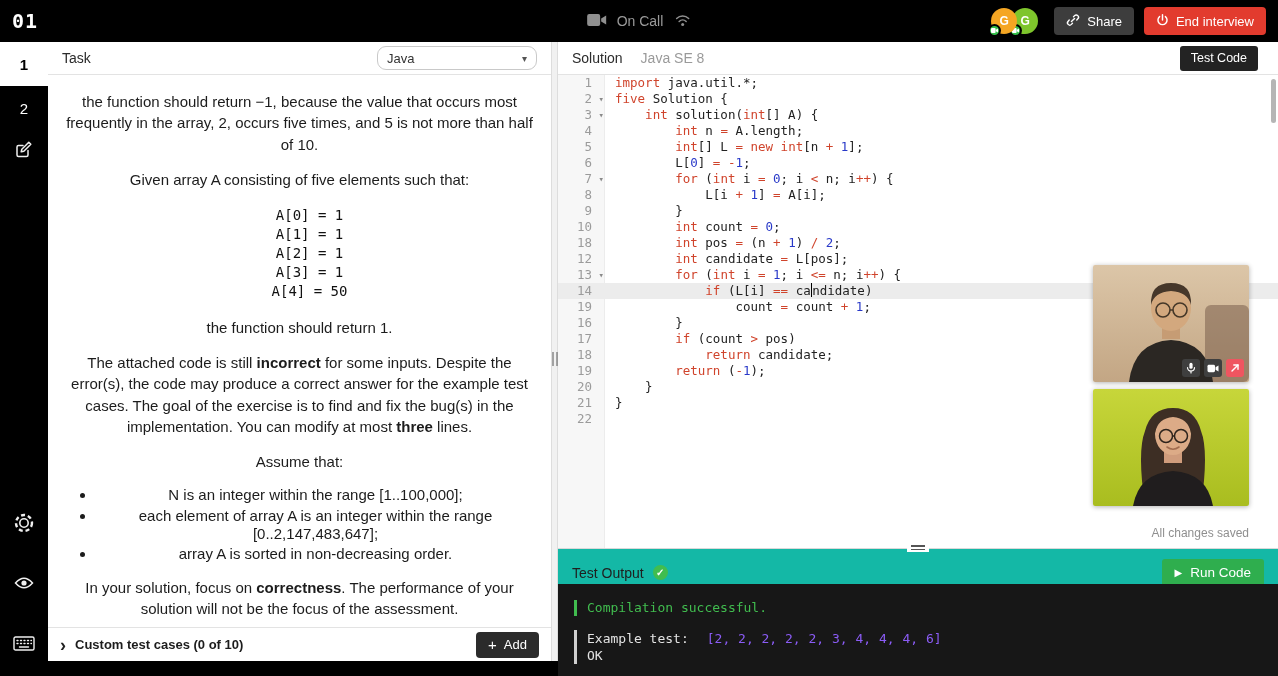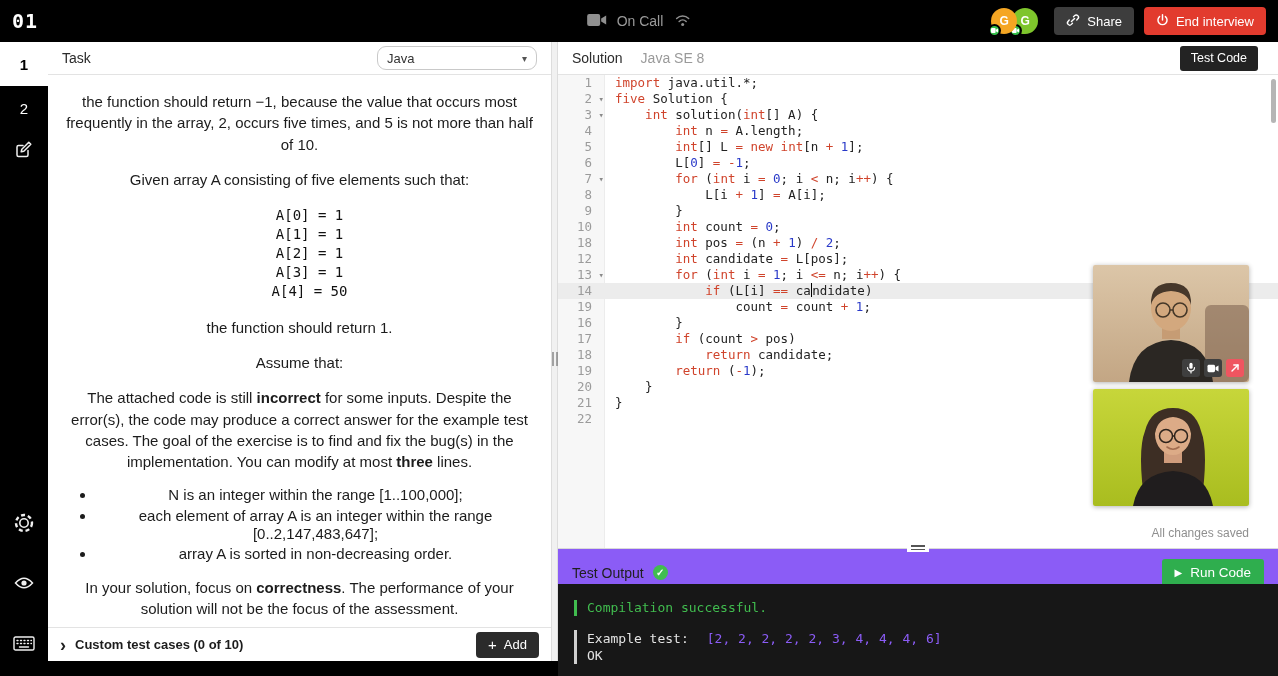--- a/index.html
+++ b/index.html
@@ -78,21 +78,21 @@
   .video-2 { top:347px; }
   .video-tile svg { display:block; }
   .vid-controls { position:absolute; right:5px; bottom:5px; display:flex; gap:4px; }
   .vc-btn { width:18px; height:18px; border-radius:3px; background:#3f3f3f; display:flex; align-items:center; justify-content:center; border:none; cursor:pointer; padding:0; }
   .vc-btn.red { background:#ef5560; }
   .autosave { position:absolute; top:484px; right:29px; font-size:12px; color:#8f8f8f; }
 
   
   .h-handle { position:absolute; top:501px; left:349px; width:22px; height:9px; display:flex; flex-direction:column; gap:2px; align-items:center; justify-content:center; background:#fff; z-index:3; cursor:row-resize; }
   .h-handle i { display:block; width:14px; height:1.5px; background:#555; }
-  .test-bar { position:absolute; left:0; right:0; top:506px; height:48px; background:#8b5cf6; border-top:1px solid #d9d9d9; display:flex; align-items:center; padding:0 14px; }
+  .test-bar { position:absolute; left:0; right:0; top:506px; height:48px; background:#14b8a6; border-top:1px solid #d9d9d9; display:flex; align-items:center; padding:0 14px; }
   .to-title { font-size:14px; color:#1f1f1f; }
   .check-circle { width:15px; height:15px; border-radius:50%; background:var(--success-green,#41bd4f); color:#fff; font-size:10px; font-weight:700; display:flex; align-items:center; justify-content:center; margin-left:9px; }
   .run-btn { margin-left:auto; background:var(--run-green,#2fae4e); color:#fff; height:28px; border-radius:3px; padding:0 13px; display:flex; align-items:center; gap:8px; font-size:13.5px; border:none; cursor:pointer; }
   .run-play { font-size:10px; }
 
   .console { position:absolute; left:0; right:0; top:542px; bottom:0; background:var(--console-bg,#171717); font-family:"DejaVu Sans Mono",monospace; font-size:13px; }
   .c-compile { margin:16px 0 0 16px; border-left:3px solid var(--success-green,#41bd4f); padding-left:10px; color:var(--success-green,#41bd4f); line-height:16px; }
   .c-block { margin:14px 0 0 16px; border-left:3px solid #cfcfcf; padding-left:10px; color:#e3e3e3; line-height:17px; }
   .c-example-value { color:#8b5cf6; margin-left:18px; }
 
@@ -222,22 +222,22 @@
       <p>the function should return −1, because the value that occurs most frequently in the array, 2, occurs five times, and 5 is not more than half of 10.</p>
       <p>Given array A consisting of five elements such that:</p>
       <div class="code-block">
         <div>A[0] = 1</div>
         <div>A[1] = 1</div>
         <div>A[2] = 1</div>
         <div>A[3] = 1</div>
         <div>A[4] = 50</div>
       </div>
       <p>the function should return 1.</p>
+      <p><span>The attached code is still </span><b>incorrect</b><span> for some inputs. Despite the error(s), the code may produce a correct answer for the example test cases. The goal of the exercise is to find and fix the bug(s) in the implementation. You can modify at most </span><b>three</b><span> lines.</span></p>
       <p>Assume that:</p>
-      <p><span>The attached code is still </span><b>incorrect</b><span> for some inputs. Despite the error(s), the code may produce a correct answer for the example test cases. The goal of the exercise is to find and fix the bug(s) in the implementation. You can modify at most </span><b>three</b><span> lines.</span></p>
       <ul>
         <li>N is an integer within the range [1..100,000];</li>
         <li>each element of array A is an integer within the range [0..2,147,483,647];</li>
         <li>array A is sorted in non-decreasing order.</li>
       </ul>
       <p><span>In your solution, focus on </span><b>correctness</b><span>. The performance of your solution will not be the focus of the assessment.</span></p>
     </div>
 
     <div class="custom-bar">
       <span class="cb-chevron">›</span>

